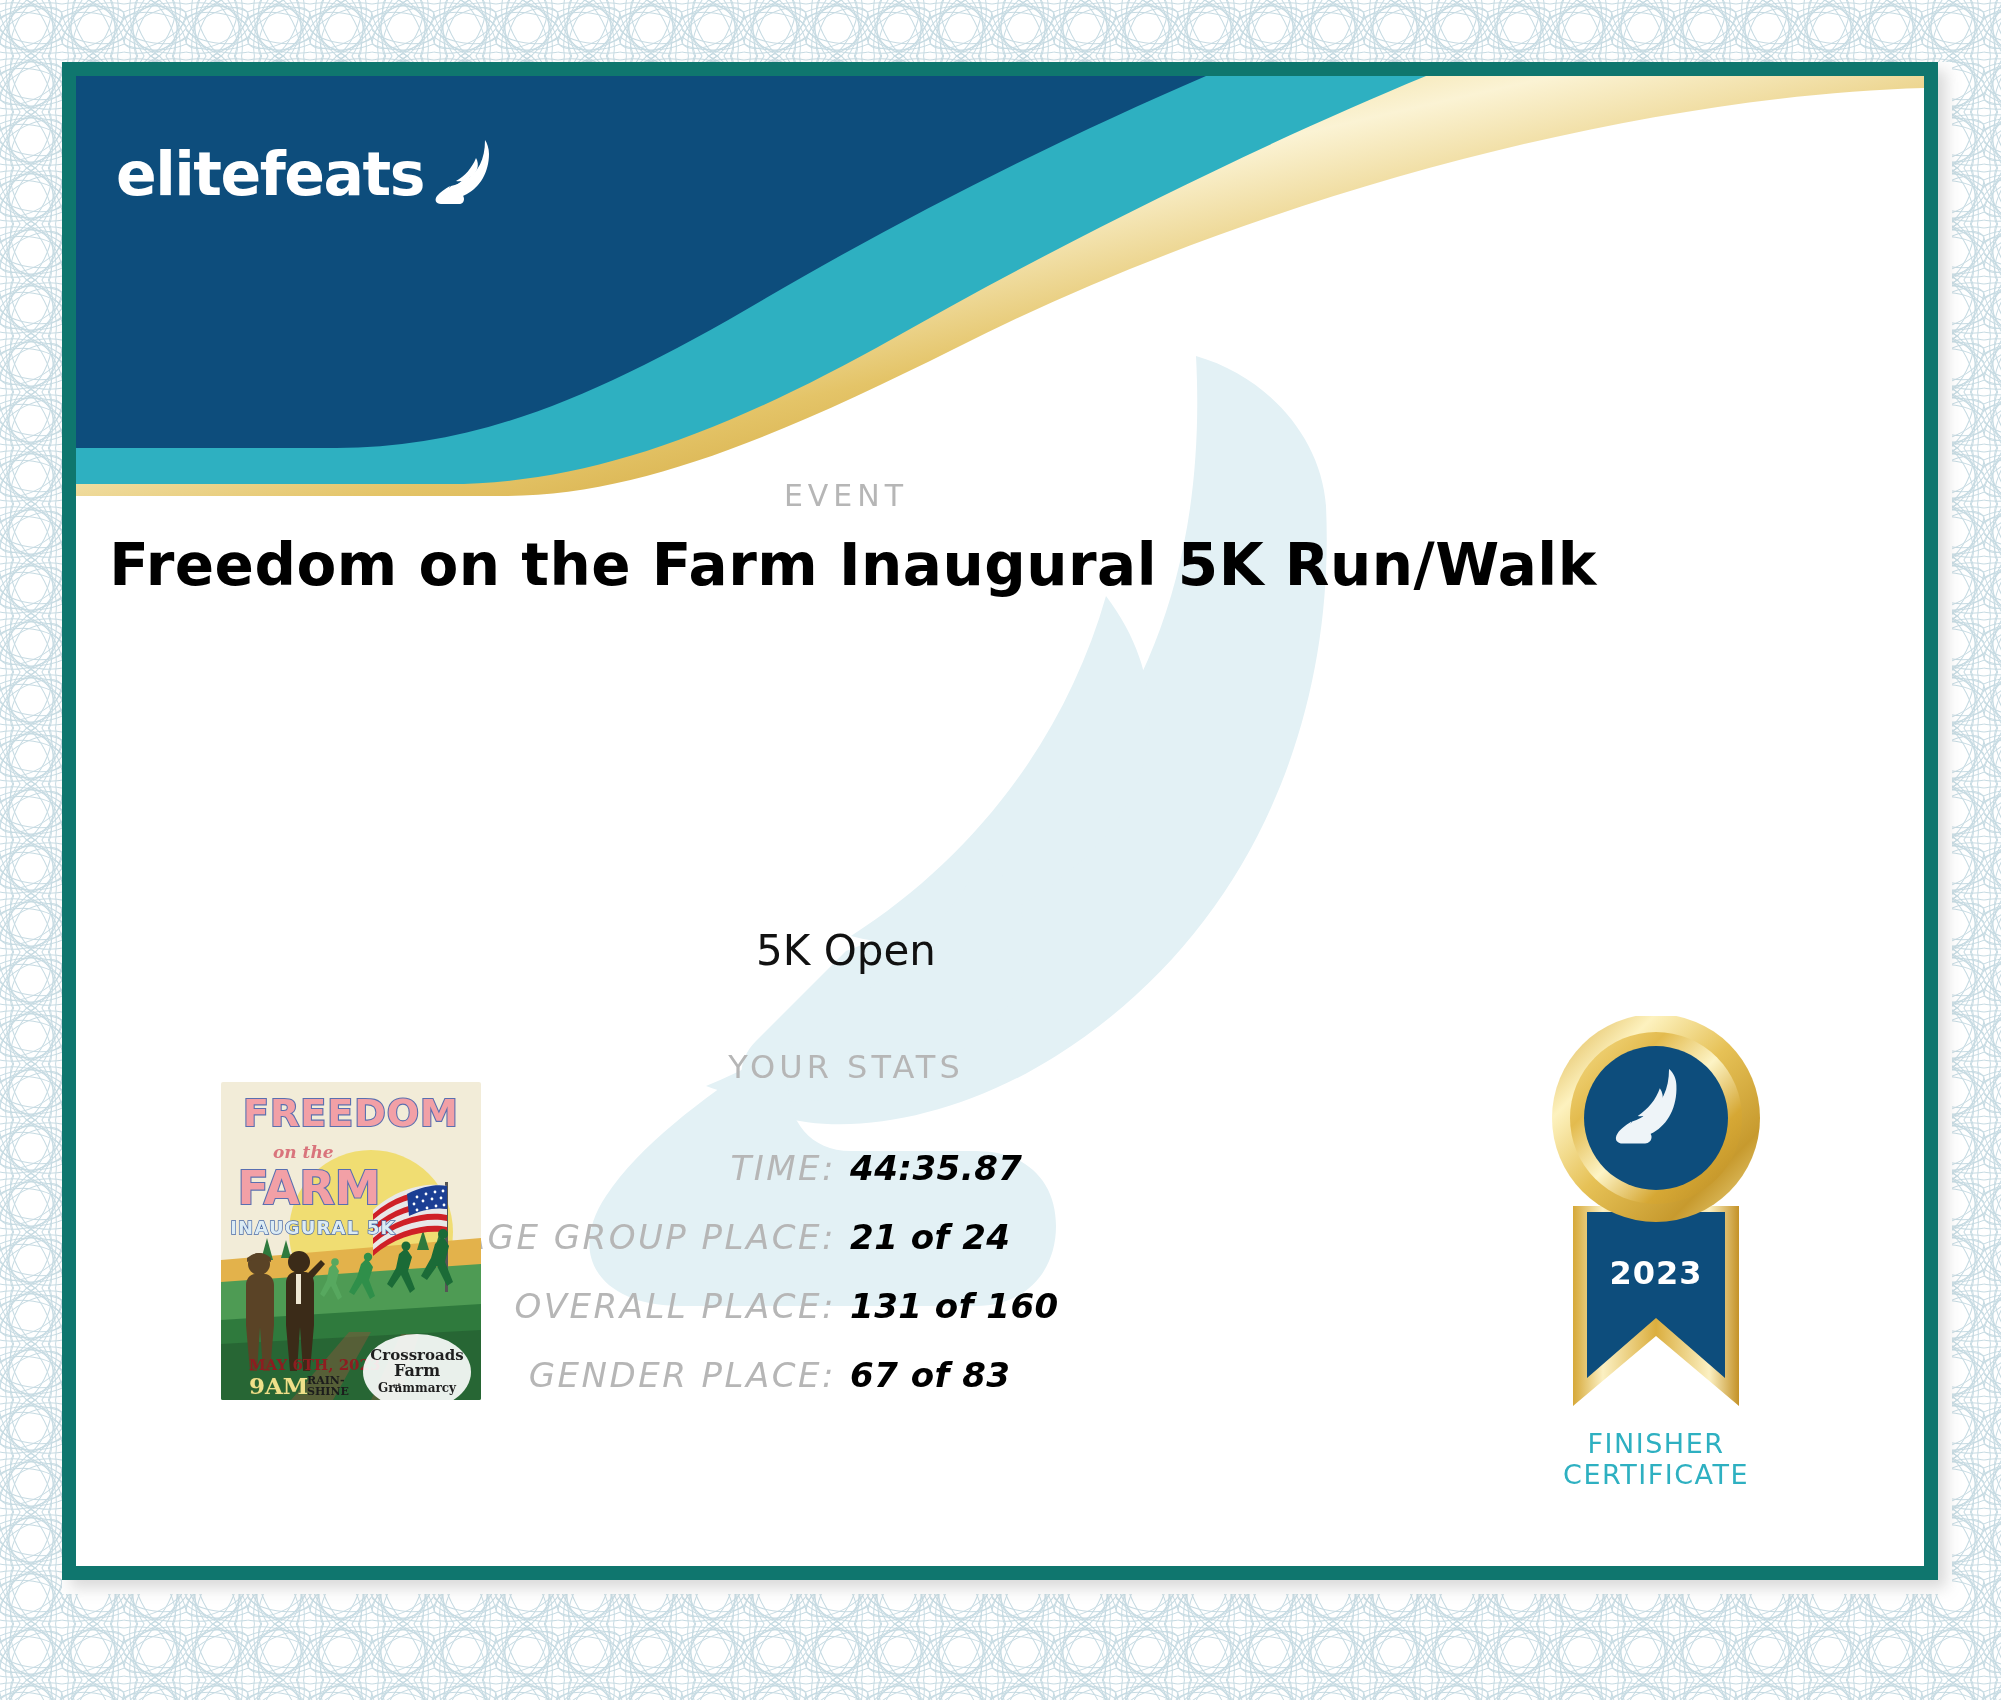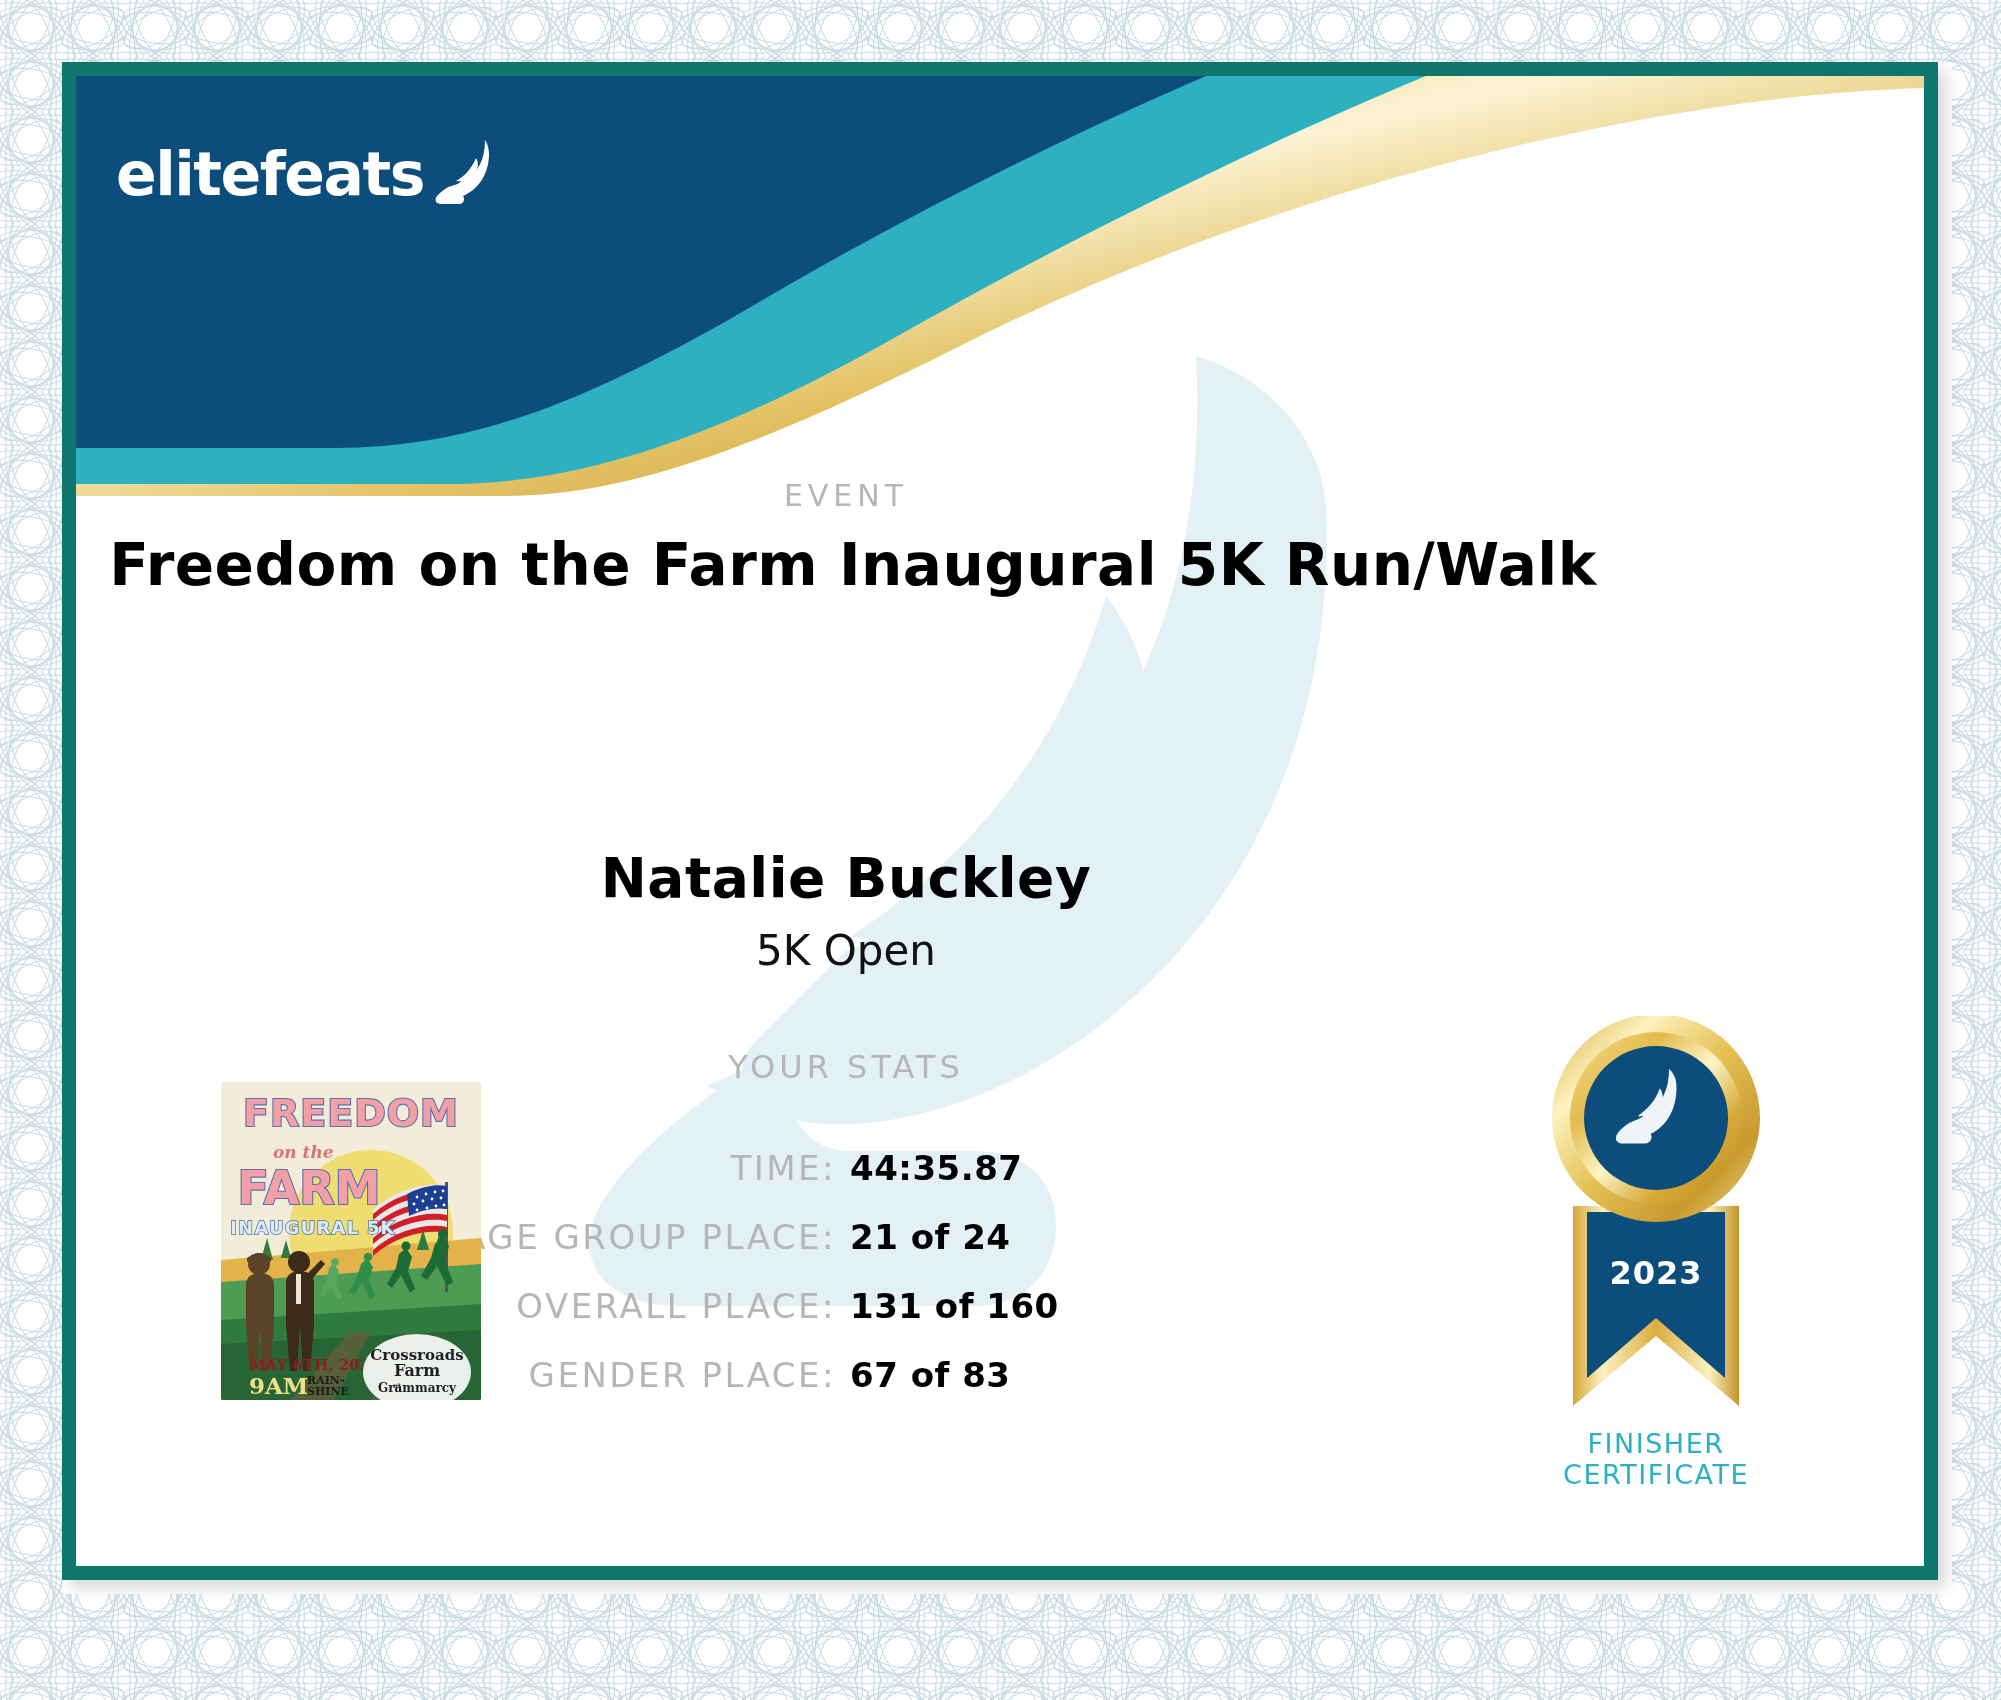--- a/index.html
+++ b/index.html
@@ -136,20 +136,21 @@
   }
 
   #stats-table {
     position:absolute; top:1072px; left:0; width:1540px;
   }
   .stat-row {
     display:flex;
     align-items:baseline;
     justify-content:center;
     margin-bottom:29px;
+    font-style:italic;
   }
   .stat-key {
     width:50%;
     text-align:right;
     color:#b6b6b6;
     font-family:"DejaVu Sans", sans-serif;
     font-size:34px;
     letter-spacing:2.5px;
     padding-right:10px;
   }
@@ -281,21 +282,20 @@
                    L470 1010 C520 1010 550 975 550 930 C550 885 520 855 470 855
                    L345 855 C290 855 268 800 290 740 Z"></path>
         </g>
       </svg>
 
       <div id="content">
 
         <div id="event-label" class="lbl">EVENT</div>
         <div id="event-title">Freedom on the Farm Inaugural 5K Run/Walk</div>
 
-        <div id="recipient-name">Natalie Buckley</div>
         <div id="recipient-division">5K Open</div>
 
         <div id="stats-label" class="lbl">YOUR STATS</div>
 
         <div id="stats-table">
           <div class="stat-row">
             <div class="stat-key">TIME:</div>
             <div class="stat-val">44:35.87</div>
           </div>
           <div class="stat-row">

